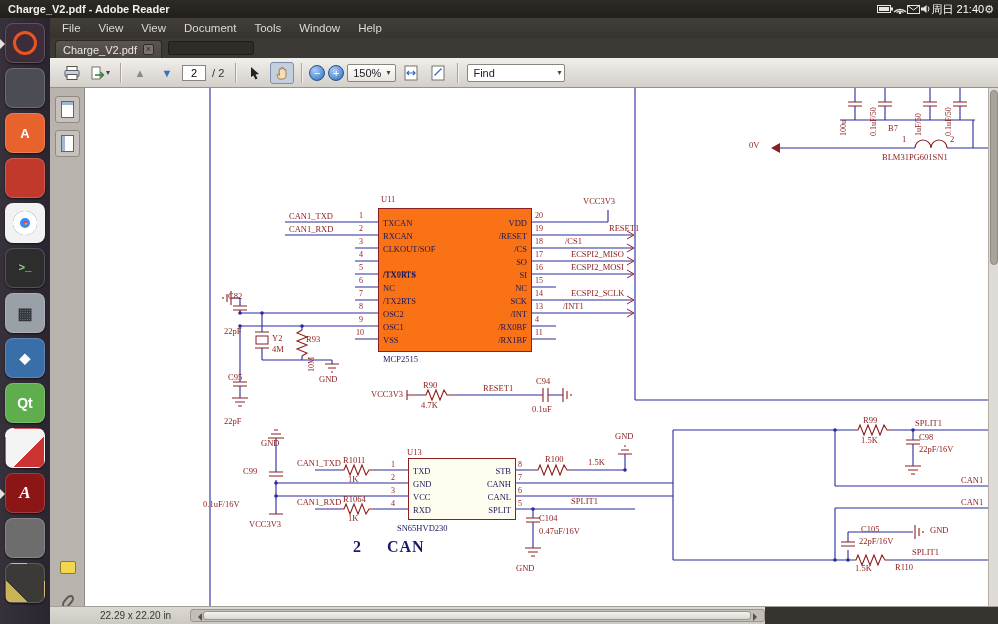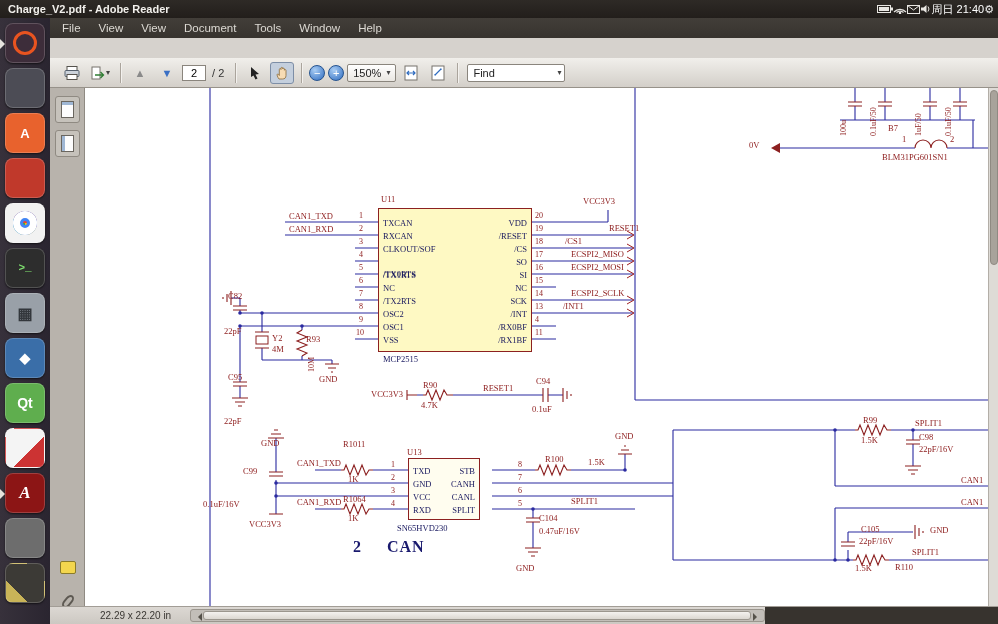--- a/index.html
+++ b/index.html
@@ -82,22 +82,22 @@
   .doc-size{position:absolute;left:50px;top:3px;font-size:10px;color:#3a3733;}
   .hscroll{position:absolute;left:140px;top:2px;width:575px;height:13px;background:#c2beb8;border:1px solid #9b968e;border-radius:3px;}
   .hthumb{position:absolute;left:12px;top:1px;width:548px;height:9px;background:linear-gradient(#f4f2ef,#dbd7d1);border:1px solid #9b968e;border-radius:3px;}
   .harrow{position:absolute;top:3px;width:0;height:0;border:4px solid transparent;}
   .harrow.left{left:3px;border-right-color:#555149;}
   .harrow.right{right:3px;border-left-color:#555149;}
   .dark-corner{position:absolute;right:0;top:0;width:233px;height:18px;background:#37332e;}
   
   .wires-svg{position:absolute;left:0;top:0;}
   .chip{position:absolute;border:1.2px solid #8c2020;}
-  .chip-u11{left:293px;top:120px;width:154px;height:144px;background:#fef9c3;}
-  .chip-u13{left:323px;top:370px;width:72px;height:62px;background:#fffdef;}
+  .chip-u11{left:293px;top:120px;width:154px;height:144px;background:#f97316;}
+  .chip-u13{left:323px;top:370px;width:108px;height:62px;background:#fffdef;}
   .pname{position:absolute;left:4px;font:8.5px "Liberation Serif",serif;color:#17175e;white-space:nowrap;}
   .pname.pr{left:auto;right:4px;}
   .pnum{position:absolute;font:8px "Liberation Serif",serif;color:#8c1a1a;white-space:nowrap;}
   .lab{position:absolute;font:8.5px "Liberation Serif",serif;color:#8c1a1a;white-space:nowrap;}
   .lab.nv{color:#17175e;}
   .lab.big{font:600 16px "Liberation Serif",serif;color:#1a1a6e;letter-spacing:1px;}
   .rot{position:absolute;writing-mode:vertical-rl;transform:rotate(180deg);font:8px "Liberation Serif",serif;color:#8c1a1a;height:48px;}
   .rot2{position:absolute;writing-mode:vertical-rl;transform:rotate(180deg);font:8px "Liberation Serif",serif;color:#8c1a1a;height:30px;}
 </style>
 </head>
@@ -166,20 +166,27 @@
     <div class="menubar">
       <span class="menu-item">File</span>
       <span class="menu-item">View</span>
       <span class="menu-item">View</span>
       <span class="menu-item">Document</span>
       <span class="menu-item">Tools</span>
       <span class="menu-item">Window</span>
       <span class="menu-item">Help</span>
     </div>
 
+    <div class="tabbar">
+      <div class="tab">
+        <span>Charge_V2.pdf</span>
+        <span class="tab-close">×</span>
+      </div>
+      <div class="tab-ghost"></div>
+    </div>
 
     <div class="toolbar">
       <span class="tbtn">
         <svg width="16" height="14">
             <rect x="3" y="0.5" width="10" height="4" fill="#fff" stroke="#55524d"></rect>
             <rect x="1" y="4.5" width="14" height="6" rx="1" fill="#ccd3dc" stroke="#55606e"></rect>
             <rect x="3" y="8.5" width="10" height="5" fill="#fff" stroke="#55524d"></rect>
           </svg>
       </span>
       <span class="tbtn">
@@ -427,21 +434,21 @@
         <div class="lab" style="left:398px;top:295px">RESET1</div>
         <div class="lab" style="left:451px;top:288px">C94</div>
         <div class="lab" style="left:447px;top:316px">0.1uF</div>
         <div class="lab" style="left:322px;top:359px">U13</div>
         <div class="lab nv" style="left:312px;top:435px">SN65HVD230</div>
         <div class="lab" style="left:176px;top:350px">GND</div>
         <div class="lab" style="left:158px;top:378px">C99</div>
         <div class="lab" style="left:118px;top:411px">0.1uF/16V</div>
         <div class="lab" style="left:164px;top:431px">VCC3V3</div>
         <div class="lab" style="left:212px;top:370px">CAN1_TXD</div>
-        <div class="lab" style="left:258px;top:351px">R1011</div>
+        <div class="lab" style="left:258px;top:367px">R1011</div>
         <div class="lab" style="left:263px;top:386px">1K</div>
         <div class="lab" style="left:212px;top:409px">CAN1_RXD</div>
         <div class="lab" style="left:258px;top:406px">R1064</div>
         <div class="lab" style="left:263px;top:425px">1K</div>
         <div class="lab" style="left:460px;top:366px">R100</div>
         <div class="lab" style="left:503px;top:369px">1.5K</div>
         <div class="lab" style="left:530px;top:343px">GND</div>
         <div class="lab" style="left:486px;top:408px">SPLIT1</div>
         <div class="lab" style="left:454px;top:425px">C104</div>
         <div class="lab" style="left:454px;top:438px">0.47uF/16V</div>

